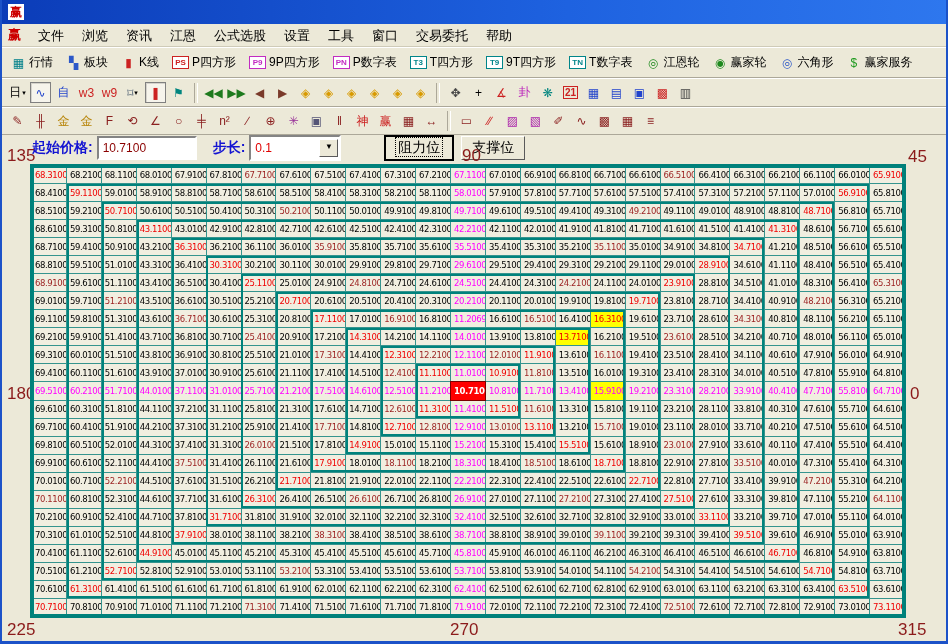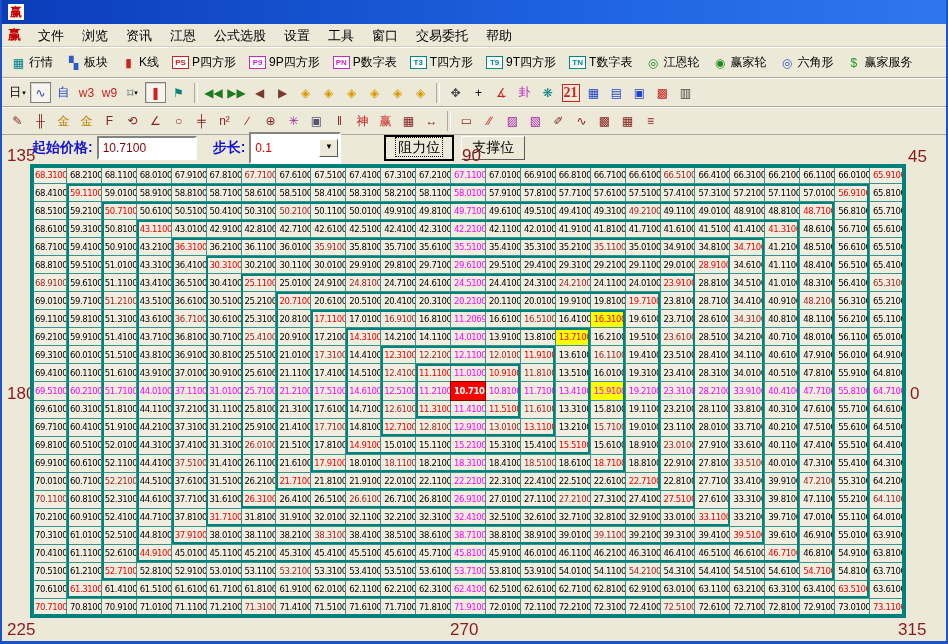--- a/index.html
+++ b/index.html
@@ -36,21 +36,21 @@
                 box-shadow:inset 1px 1px 0 #00000022;}
   .tbtn .dd{font-size:7px;color:#000;margin-left:1px;}
   .tbtn .g2{font-size:11px;font-weight:bold;}
   .tsep{width:2px;height:20px;border-left:1px solid #aca899;border-right:1px solid #fff;
         margin:0 4px;}
   
   .controls{position:absolute;top:134px;left:30px;height:28px;display:flex;align-items:center;}
   .lbl-blue{color:#1414d2;font-size:14px;font-weight:bold;}
   .inp{width:88px;height:18px;background:#fff;border:2px solid;border-color:#848484 #fff #fff #848484;
        font-size:12px;color:#8b0000;padding:1px 4px;font-family:"Liberation Sans",sans-serif;}
-  .combo{display:flex;align-items:center;width:92px;height:32px;background:#fff;
+  .combo{display:flex;align-items:center;width:92px;height:26px;background:#fff;
          border:2px solid;border-color:#848484 #fff #fff #848484;box-sizing:border-box;}
   .combo-text{flex:1;font-size:12px;color:#e00000;padding-left:4px;}
   .combo-btn{width:17px;height:16px;background:#ECE9D8;border:1px solid;
              border-color:#fff #5a5a5a #5a5a5a #fff;font-size:8px;text-align:center;
              line-height:14px;color:#000;margin-right:1px;}
   .btn{height:24px;padding:0 10px;background:#ECE9D8;border:1px solid;
        border-color:#fff #5a5a5a #5a5a5a #fff;font-size:14px;color:#000;margin-left:8px;
        font-family:"Liberation Sans","DejaVu Sans",sans-serif;cursor:default;}
   .btn.default{border:1px solid #000;outline:1px solid #000;}
   .btn.default .in{outline:1px dotted #000;padding:1px 2px;}
@@ -209,21 +209,21 @@
       <div class="tbtn">
         <span class="g" style="color: rgb(204, 34, 34);">∡</span>
       </div>
       <div class="tbtn">
         <span class="g" style="color: rgb(187, 34, 187);">卦</span>
       </div>
       <div class="tbtn">
         <span class="g" style="color: rgb(0, 133, 127);">❋</span>
       </div>
       <div class="tbtn">
-        <span class="g2" style="color: rgb(204, 34, 34); border: 1px solid rgb(204, 34, 34); font-size: 14px; padding: 0px 1px; font-family: Liberation Serif, serif;">21</span>
+        <span class="g2" style="color: rgb(204, 34, 34); border: 1px solid rgb(204, 34, 34); font-size: 10px; padding: 0px 1px;">21</span>
       </div>
       <div class="tbtn">
         <span class="g" style="color: rgb(34, 68, 204);">▦</span>
       </div>
       <div class="tbtn">
         <span class="g" style="color: rgb(34, 68, 204);">▤</span>
       </div>
       <div class="tbtn">
         <span class="g" style="color: rgb(34, 68, 204);">▣</span>
       </div>

